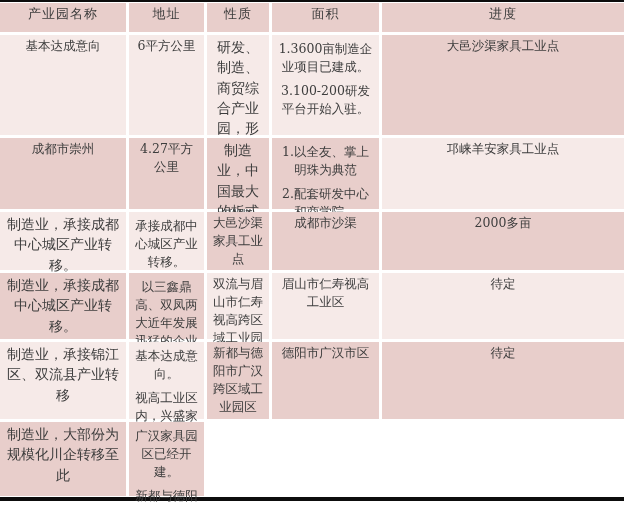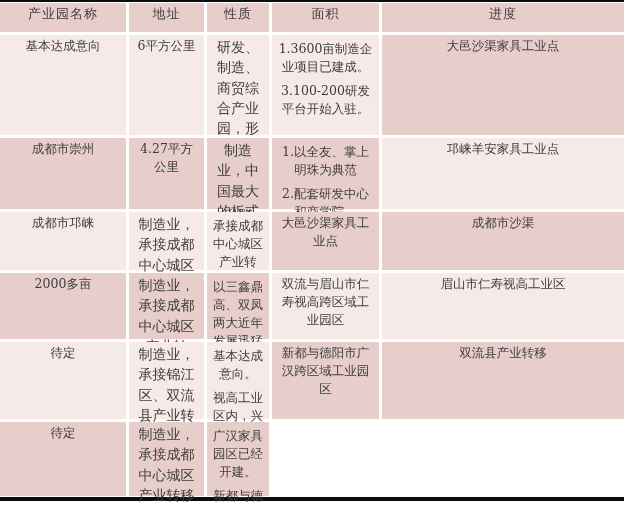--- a/index.html
+++ b/index.html
@@ -64,23 +64,20 @@
           <span>制造业，中国最大的板式制造基地。</span>
         </div>
       <div class="cell dark progress">
         <div class="line">1.以全友、掌上明珠为典范</div>
         <div class="line">2.配套研发中心和商学院。</div>
       </div>
 
       <div class="cell light">
           <span>邛崃羊安家具工业点</span>
         </div>
-      <div class="cell light">
-          <span>成都市邛崃</span>
-        </div>
       <div class="cell light nature">
           <span>制造业，承接成都中心城区产业转移。</span>
         </div>
       <div class="cell light progress">
         <div class="line">承接成都中心城区产业转移。</div>
         <div class="line">配套企业开始加入。</div>
       </div>
 
       <div class="cell dark">
           <span>大邑沙渠家具工业点</span>
@@ -112,27 +109,27 @@
         </div>
       <div class="cell light progress">
         <div class="line">基本达成意向。</div>
         <div class="line">视高工业区内，兴盛家具工业园2600亩开建。</div>
       </div>
 
       <div class="cell dark">
           <span>新都与德阳市广汉跨区域工业园区</span>
         </div>
       <div class="cell dark">
-          <span>双流县产业转移</span>
+          <span>德阳市广汉市区</span>
         </div>
       <div class="cell dark">
           <span>待定</span>
         </div>
       <div class="cell dark nature">
-          <span>制造业，承接成都中心城区产业转移</span>
+          <span>制造业，大部份为规模化川企转移至此</span>
         </div>
       <div class="cell dark progress">
         <div class="line">广汉家具园区已经开建。</div>
         <div class="line">新都与德阳开始沟通，探讨跨区域合作空间。</div>
       </div>
 
     </div>
   </div>
 </div>
 

